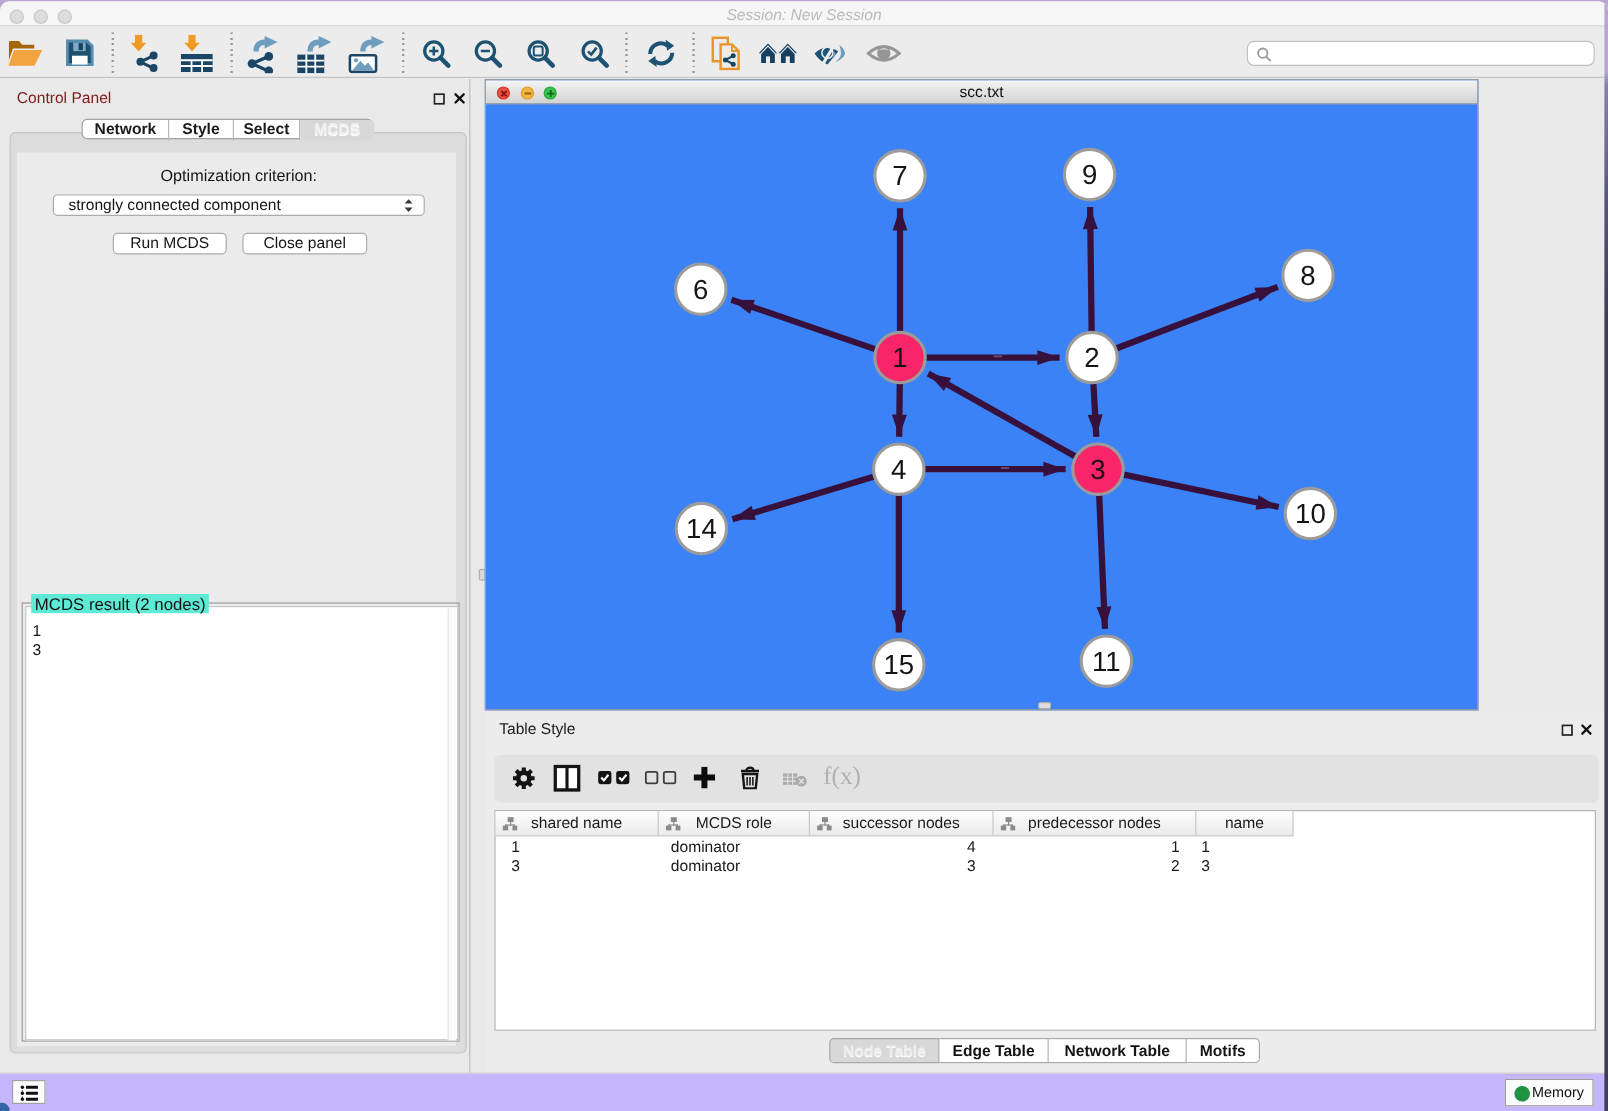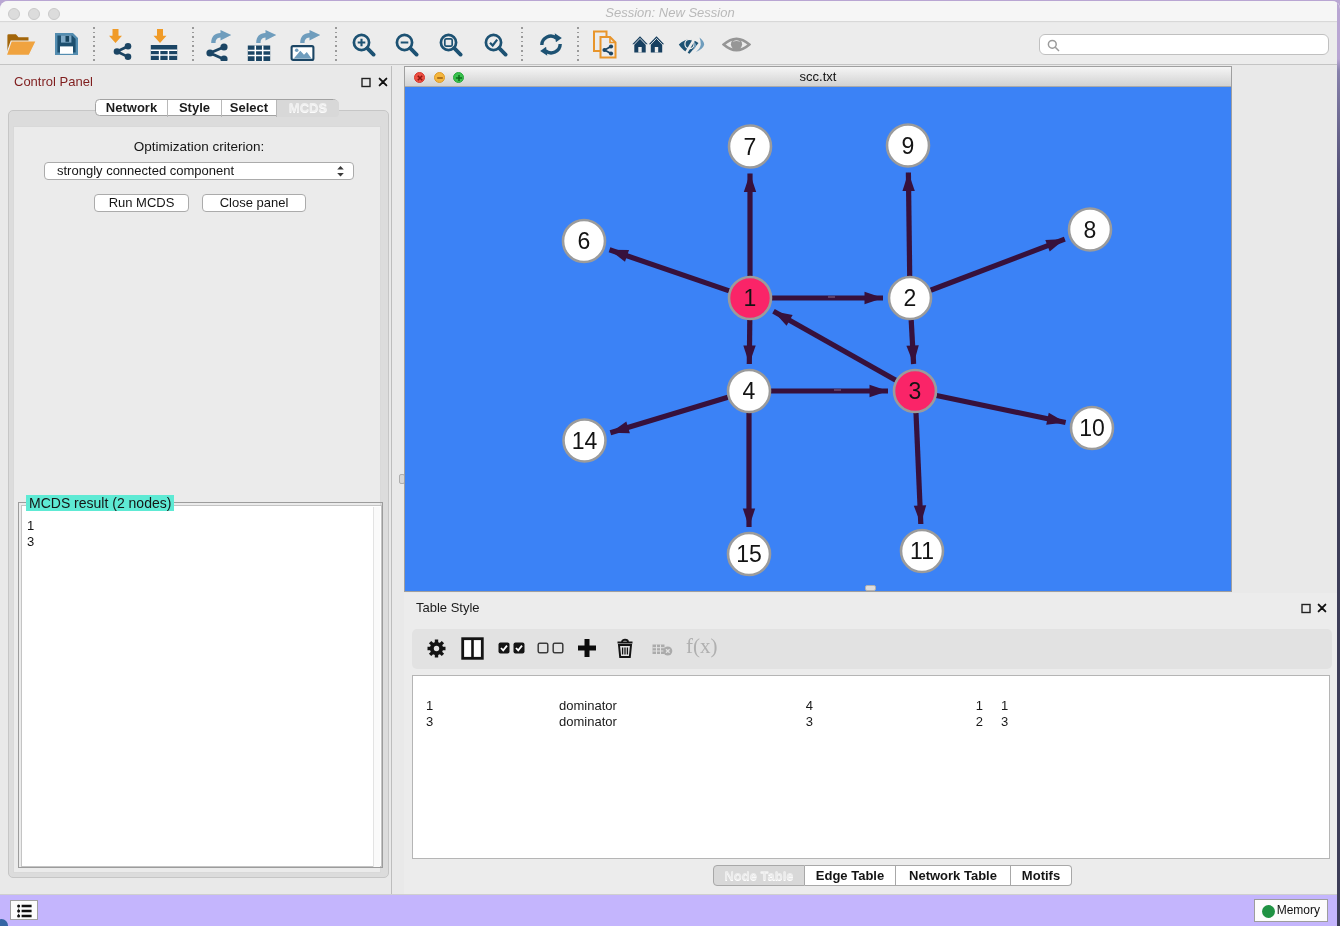--- a/index.html
+++ b/index.html
@@ -20,21 +20,21 @@
     background:#ececec; border-bottom:1px solid #c4c4c4; }
   .sep { position:absolute; top:4px; height:34px; width:1.6px;
     background:repeating-linear-gradient(#9a9a9a 0 1.6px, transparent 1.6px 4.6px); }
   .ticon { position:absolute; top:8px; }
   #searchbox { position:absolute; left:1039px; top:11px; width:290px; height:21px;
     background:#fff; border:1px solid #c0c0c0; border-radius:6px; }
   
   #cpanel { position:absolute; left:0; top:65px; width:392px; height:828px;
     background:#e9e9e9; border-right:1px solid #bdbdbd; }
   #cphead { position:absolute; left:14px; top:8px; font-size:13px; color:#7f1d1d; }
-  #segtabs { position:absolute; z-index:3; left:95px; top:33px; width:243px; height:17px;
+  #segtabs { position:absolute; z-index:3; left:68px; top:33px; width:243px; height:17px;
     border:1px solid #a2a2a2; background:#fff; border-radius:4.5px;padding-left:36px; }
   .seg { position:absolute; top:0; height:17px; font-size:13px; color:#1b1b1b;
     text-align:center; line-height:16px; font-weight:bold; }
   #tabpane { position:absolute; left:8px; top:44px; width:381px; height:768px;
     background:#dcdcdc; border:1px solid #c6c6c6; border-radius:5px; }
   #innerpane { position:absolute; left:13px; top:60px; width:368px; height:747px;
     background:#ebebeb; border:1px solid #d9d9d9; }
   .btn { position:absolute; height:18px; background:#fff; border:1px solid #ababab;
     border-radius:4px; font-size:13px; color:#151515; text-align:center; line-height:16px; }
   #fieldset { position:absolute; left:18px; top:436px; width:365px; height:366px;
@@ -69,21 +69,21 @@
       linear-gradient(#8a8a8a,#8a8a8a) 7.5px 7px/4.5px 4px,
       linear-gradient(#8a8a8a,#8a8a8a) 5.5px 4px/1px 3px,
       linear-gradient(#8a8a8a,#8a8a8a) 2px 5.5px/8px 1px,
       linear-gradient(#8a8a8a,#8a8a8a) 2px 5.5px/1px 2px,
       linear-gradient(#8a8a8a,#8a8a8a) 9px 5.5px/1px 2px;
     background-repeat:no-repeat; }
   .tr { position:absolute; left:0; width:918px; height:16px; }
   .td { position:absolute; top:0; font-size:13px; color:#1a1a1a; line-height:15px; }
   .btab { position:absolute; top:272px; height:21px; background:#fff;
     border:1px solid #a8a8a8; border-left-width:0; font-size:13px; color:#141414;
-    text-align:center; line-height:20px; font-weight:bold;margin-left:22px; }
+    text-align:center; line-height:20px; font-weight:bold; }
   
   #statusbar { position:absolute; left:0; top:893px; width:1340px; height:33px;
     background:#c4b5fd; border-top:1px solid #cfcfcf; }
 </style>
 </head>
 <body>
 <div id="win">
   <div id="titlebar">
     <div class="tl" style="left:8px"></div>
     <div class="tl" style="left:28px"></div>
@@ -354,20 +354,27 @@
       <path d="M6.6 9.5 V16.5 M9 9.5 V16.5 M11.4 9.5 V16.5" stroke="#141414" stroke-width="1.3"></path>
     </svg>
     <svg class="abs" style="left:248px; top:50px;" width="21" height="13" viewBox="0 0 21 13">
       <rect x="0.5" y="1.5" width="12" height="9.5" fill="#ababab"></rect>
       <path d="M0.5 4.7 H12.5 M0.5 8 H12.5 M4.5 1.5 V11 M8.5 1.5 V11" stroke="#e2e2e2" stroke-width="1"></path>
       <circle cx="15.8" cy="8" r="4.5" fill="#ababab"></circle>
       <path d="M14 6.2 L17.6 9.8 M17.6 6.2 L14 9.8" stroke="#e2e2e2" stroke-width="1.3"></path>
     </svg>
     <div class="abs" style="left:282px; top:41px; font-family:'Liberation Serif',serif; font-size:21px; color:#b0b0b0;">f(x)</div>
     <div id="ttable">
+      <div id="thead">
+        <div class="th" style="left:0; width:136px;"><span class="thi"></span>shared name</div>
+        <div class="th" style="left:136px; width:126px;"><span class="thi"></span>MCDS role</div>
+        <div class="th" style="left:262px; width:153px;"><span class="thi"></span>successor nodes</div>
+        <div class="th" style="left:415px; width:169px;"><span class="thi"></span>predecessor nodes</div>
+        <div class="th" style="left:584px; width:81px; ">name</div>
+      </div>
       <div class="tr" style="top:22px;">
         <div class="td" style="left:13px;">1</div>
         <div class="td" style="left:146px;">dominator</div>
         <div class="td" style="left:262px; width:138px; text-align:right;">4</div>
         <div class="td" style="left:415px; width:155px; text-align:right;">1</div>
         <div class="td" style="left:588px;">1</div>
       </div>
       <div class="tr" style="top:38px;">
         <div class="td" style="left:13px;">3</div>
         <div class="td" style="left:146px;">dominator</div>

